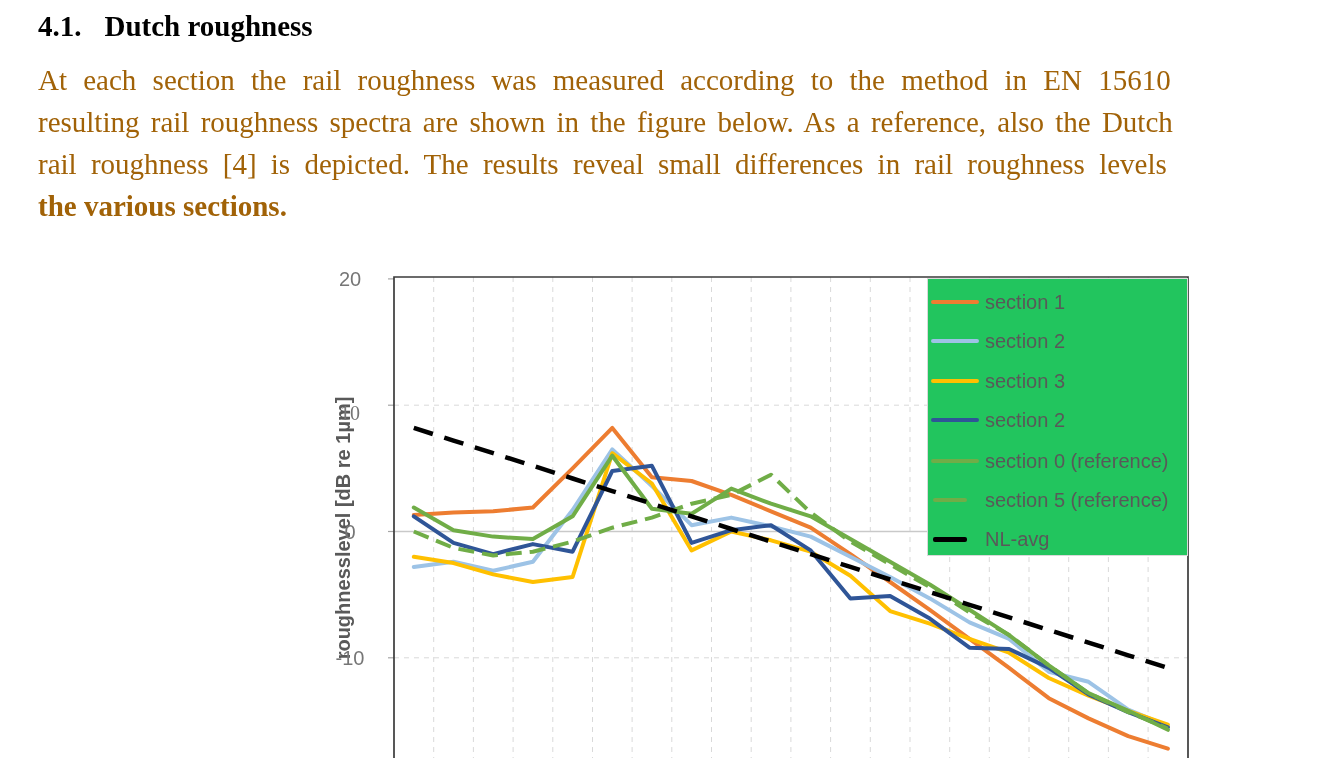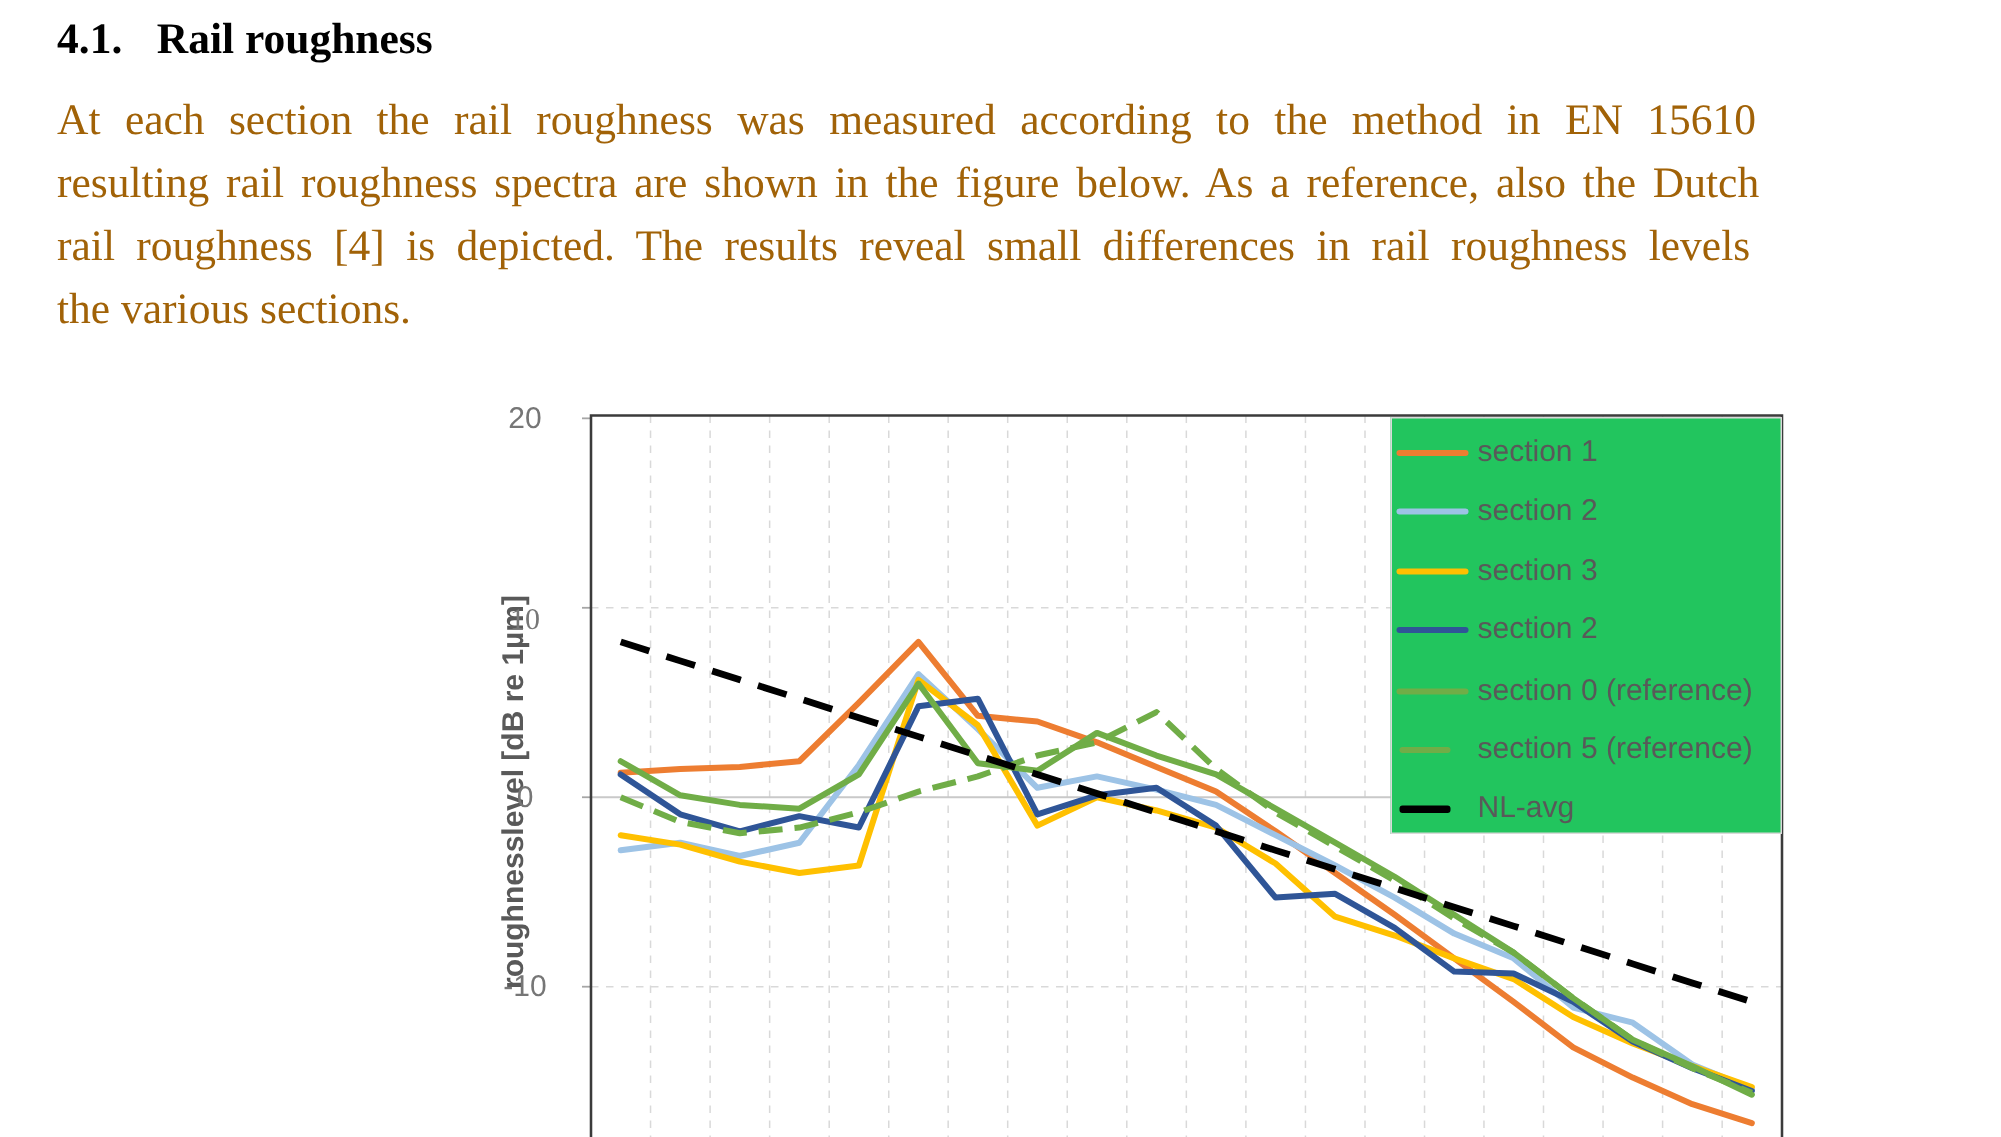--- a/index.html
+++ b/index.html
@@ -13,21 +13,21 @@
     font-size:29px;font-weight:bold;color:#000;
   }
   .heading .num{margin-right:23px;}
   .para-line{
     position:absolute;left:38px;white-space:nowrap;
     font-size:29px;color:#a16207;
   }
   .pl0{top:64px;word-spacing:9px;}
   .pl1{top:106px;word-spacing:4px;}
   .pl2{top:148px;word-spacing:7px;}
-  .pl3{top:190px;word-spacing:0px;}
+  .pl3{top:190px;word-spacing:0px;font-weight:bold;}
   
   .chart-wrap{position:absolute;left:0;top:250px;width:1334px;height:508px;}
   #chart-svg{position:absolute;left:0;top:0;}
   .y-title{
     position:absolute;left:343px;top:528px;transform:translate(-50%,-50%) rotate(-90deg);
     font-family:"Liberation Sans",sans-serif;font-size:20px;font-weight:bold;color:#595959;
     white-space:nowrap;
   }
   .y-tick{
     position:absolute;width:52px;text-align:center;
@@ -41,21 +41,21 @@
   .legend-swatch{position:absolute;border-radius:2px;}
   .legend-label{
     position:absolute;left:57px;transform:translateY(-50%);
     font-family:"Liberation Sans",sans-serif;font-size:20px;color:#595959;white-space:nowrap;
   }
 </style>
 </head>
 <body>
 
 <div class="heading">
-  <span class="num">4.1.</span><span>Rail roughness</span>
+  <span class="num">4.1.</span><span>Dutch roughness</span>
 </div>
 
 <div class="para-line pl0">At each section the rail roughness was measured according to the method in EN 15610</div>
 <div class="para-line pl1">resulting rail roughness spectra are shown in the figure below. As a reference, also the Dutch</div>
 <div class="para-line pl2">rail roughness [4] is depicted. The results reveal small differences in rail roughness levels</div>
 <div class="para-line pl3">the various sections.</div>
 
 <div class="chart-wrap">
   <svg id="chart-svg" width="1334" height="508" viewBox="0 250 1334 508" xmlns="http://www.w3.org/2000/svg">
       <line x1="433.7" y1="277" x2="433.7" y2="758" stroke="#D9D9D9" stroke-width="1" stroke-dasharray="5 5"></line>

